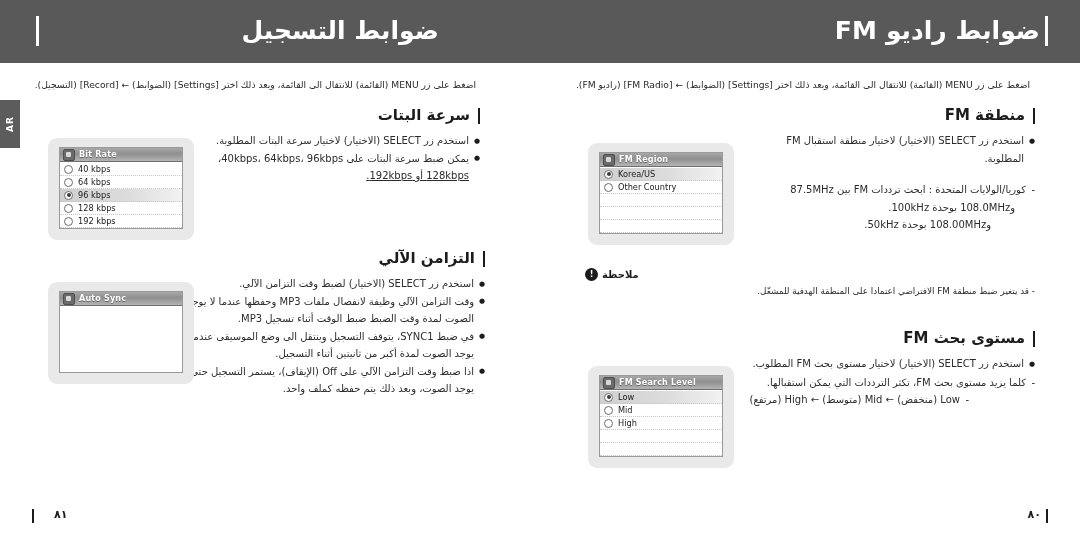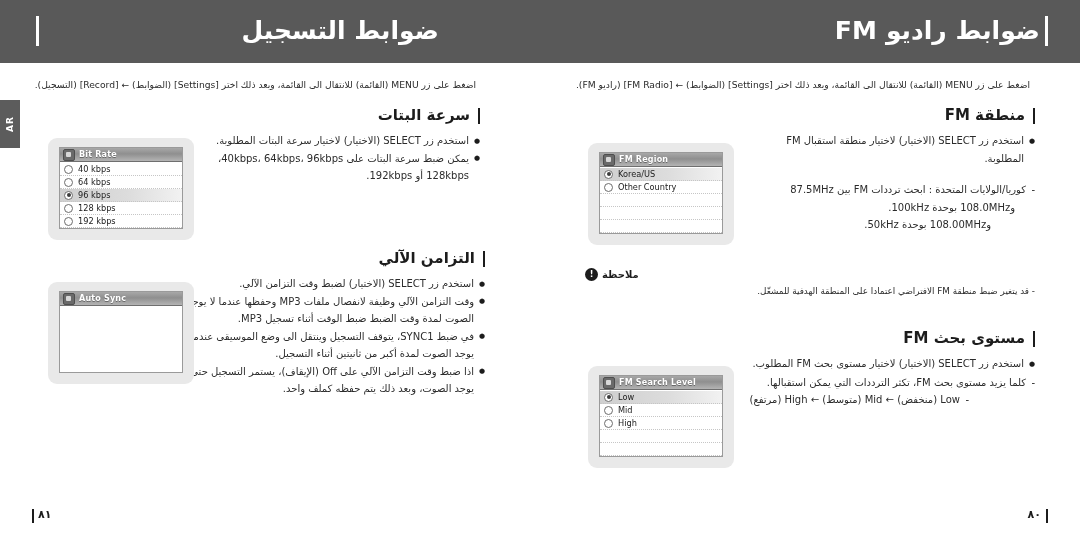--- a/index.html
+++ b/index.html
@@ -282,21 +282,21 @@
   .folio {
     position: absolute;
     bottom: 18px;
     font-size: 11px;
     color: #1c1c1c;
     direction: rtl;
     font-weight: 600;
   }
   .page.left .folio {
     left: 32px;
-    padding-left: 6px;
+    padding-left: 22px;
   }
   .page.left .folio::before {
     content: "";
     position: absolute;
     left: 0; top: 1px;
     width: 2px; height: 14px;
     background: #1c1c1c;
   }
   .page.right .folio {
     right: 32px;
@@ -327,21 +327,21 @@
       <span>AR</span>
     </div>
 
     <div class="intro">اضغط على زر MENU (القائمة) للانتقال الى القائمة، وبعد ذلك اختر [Settings] (الضوابط) ← [Record] (التسجيل).</div>
 
     <div class="section" style="top:105px; right:60px; width:300px;">
       <div class="section-title">سرعة البتات</div>
       <div class="bullets">
         <div class="li nowrap">استخدم زر SELECT (الاختيار) لاختيار سرعة البتات المطلوبة.</div>
         <div class="li nowrap">يمكن ضبط سرعة البتات على 40kbps، 64kbps، 96kbps،</div>
-        <div class="li plain nowrap" style="margin-right:11px;">128kbps أو 192kbps.</div>
+        <div class="li plain nowrap" style="margin-right:11px;text-decoration:underline;">128kbps أو 192kbps.</div>
       </div>
     </div>
 
     <div class="lcd-frame" style="top:138px; left:48px;">
       <div class="lcd">
         <div class="lcd-title">
           <span class="tico"></span>
           <span class="ttxt">Bit Rate</span>
         </div>
         <div class="lcd-rows">

